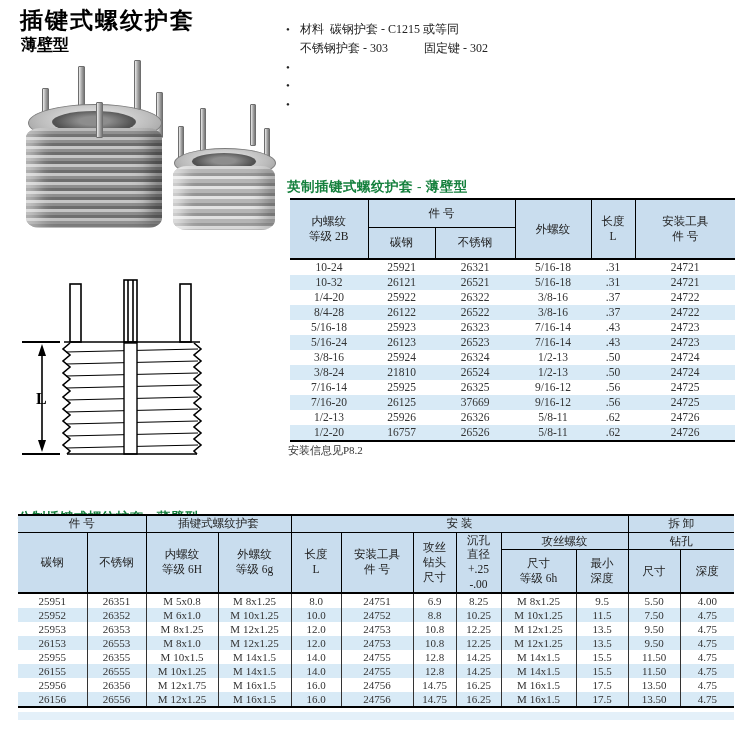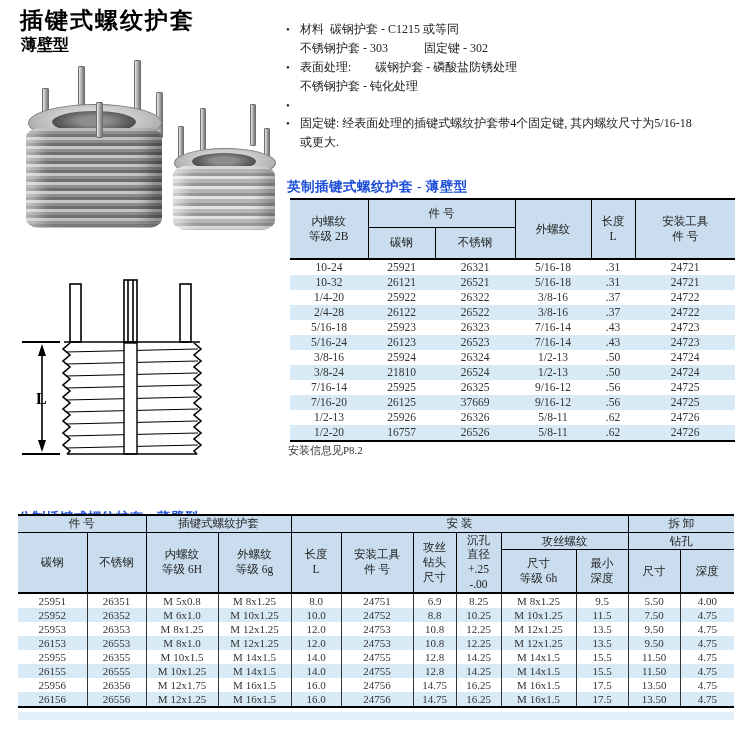--- a/index.html
+++ b/index.html
@@ -6,21 +6,21 @@
   .page {
     position:relative; width:743px; height:737px; background:#ffffff;
     font-family:Liberation Serif, serif; color:#1a1a1a;
     overflow:hidden;
     padding-left:9px;
   }
 
   
   .main-title { position:absolute; left:20px; top:5px; font-size:23px; font-weight:bold; letter-spacing:2px; color:#000; }
   .sub-title  { position:absolute; left:21px; top:35px; font-size:16px; font-weight:bold; color:#000; }
-  .section-title { position:absolute; font-size:13.5px; font-weight:bold; color:#1d4ed8; letter-spacing:0.5px; }
+  .section-title { position:absolute; font-size:13.5px; font-weight:bold; color:#15803d; letter-spacing:0.5px; }
   .inch-sec-title   { left:287px; top:178px; }
   .metric-sec-title { left:18px;  top:493px;margin-top:16px; }
 
   
   .bullets { position:absolute; left:286px; top:20px; width:457px; font-size:12px; line-height:1.58; color:#222; }
   .bullet { display:flex; }
   .bullet .dot { flex:none; width:14px; font-size:11px; padding-top:1px; }
   .bullet .txt { white-space:pre-wrap; }
 
   
@@ -100,30 +100,26 @@
   </div>
 
   <div class="bullets">
     <div class="bullet">
       <span class="dot">•</span>
       <span class="txt">材料  碳钢护套 - C1215 或等同
 不锈钢护套 - 303            固定键 - 302</span>
     </div>
     <div class="bullet">
       <span class="dot">•</span>
-      <span class="txt">表面处理:        碳钢护套 - 磷酸盐防锈处理
-不锈钢护套 - 钝化处理</span>
     </div>
     <div class="bullet">
       <span class="dot">•</span>
     </div>
     <div class="bullet">
       <span class="dot">•</span>
-      <span class="txt">固定键: 经表面处理的插键式螺纹护套带4个固定键, 其内螺纹尺寸为5/16-18
-或更大.</span>
     </div>
   </div>
 
   <div class="diagram">
     <svg width="245" height="210" viewBox="0 0 245 210">
       <g stroke="#000" stroke-width="1.6" fill="none">
 
         <rect x="58" y="16" width="11" height="58" fill="#fff"></rect>
         <rect x="168" y="16" width="11" height="58" fill="#fff"></rect>
         <rect x="112" y="12" width="13" height="62" fill="#fff"></rect>
@@ -209,21 +205,21 @@
           </tr>
           <tr>
             <td>1/4-20</td>
             <td>25922</td>
             <td>26322</td>
             <td>3/8-16</td>
             <td>.37</td>
             <td>24722</td>
           </tr>
           <tr>
-            <td>2/4-28</td>
+            <td>8/4-28</td>
             <td>26122</td>
             <td>26522</td>
             <td>3/8-16</td>
             <td>.37</td>
             <td>24722</td>
           </tr>
           <tr>
             <td>5/16-18</td>
             <td>25923</td>
             <td>26323</td>

